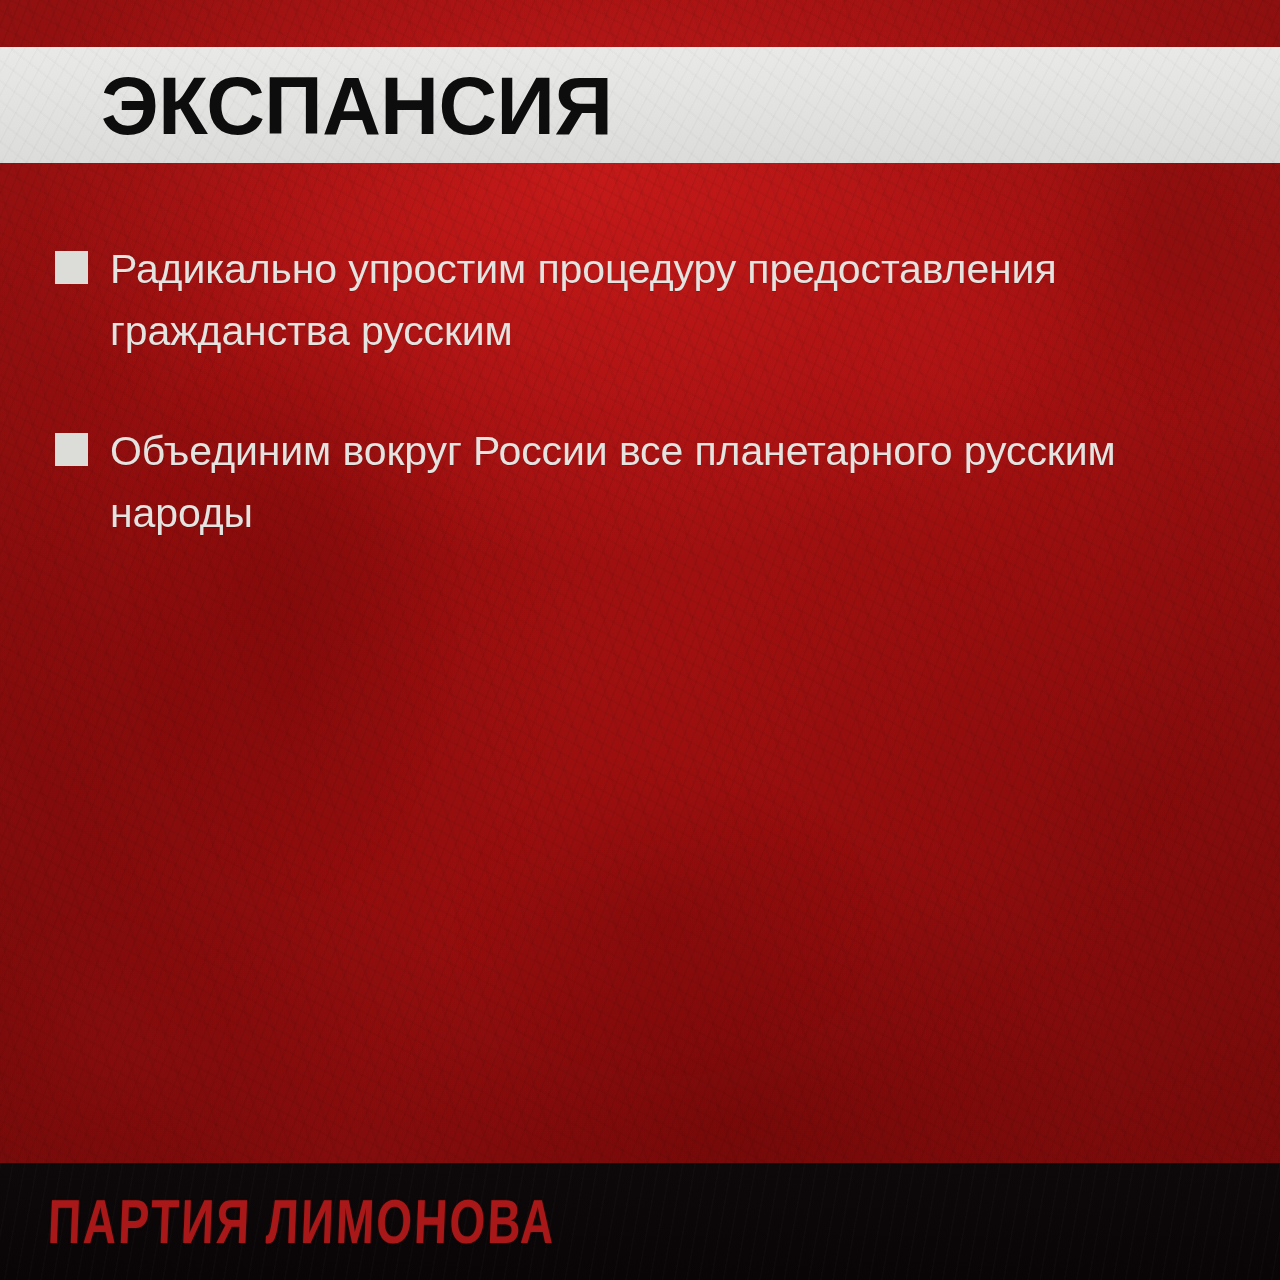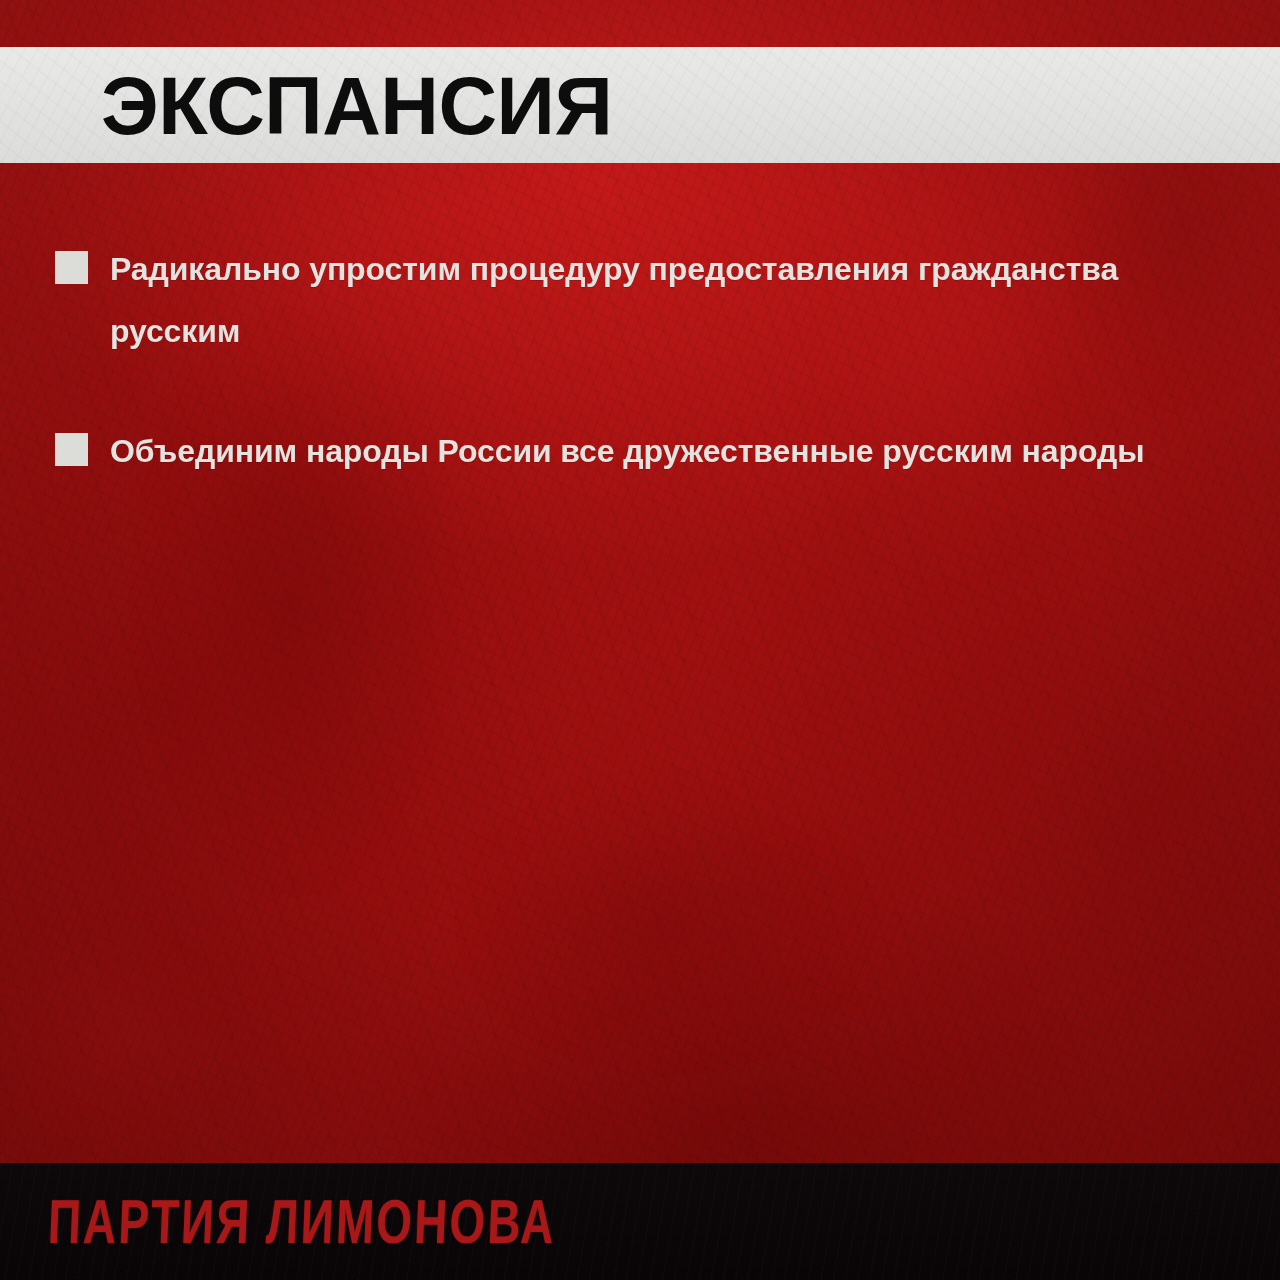--- a/index.html
+++ b/index.html
@@ -104,23 +104,23 @@
   .bullet-marker {
     flex: 0 0 auto;
     width: 33px;
     height: 33px;
     background: #dcdcd8;
     margin-top: 13px;
     margin-right: 22px;
   }
   .bullet-text {
     color: #e3e3e0;
-    font-size: 32px;
+    font-size: 41px;
     line-height: 62px;
-    font-weight: 700;
+    font-weight: 400;
     letter-spacing: -0.1px;
     max-width: 1120px;
     text-shadow: 0 1px 0 rgba(0,0,0,0.14);
   }
 
   
   .footer {
     position: absolute;
     left: 0;
     top: 1163px;
@@ -164,21 +164,21 @@
 
   <div class="bullet-list">
 
     <div class="bullet-item">
       <span class="bullet-marker"></span>
       <span class="bullet-text">Радикально упростим процедуру предоставления гражданства русским</span>
     </div>
 
     <div class="bullet-item">
       <span class="bullet-marker"></span>
-      <span class="bullet-text">Объединим народы России все дружественные русским народы</span>
+      <span class="bullet-text">Объединим вокруг России все планетарного русским народы</span>
     </div>
 
 
   </div>
 
   <div class="footer">
     <div class="footer-logo">ПАРТИЯ ЛИМОНОВА</div>
   </div>
 
 </div>

